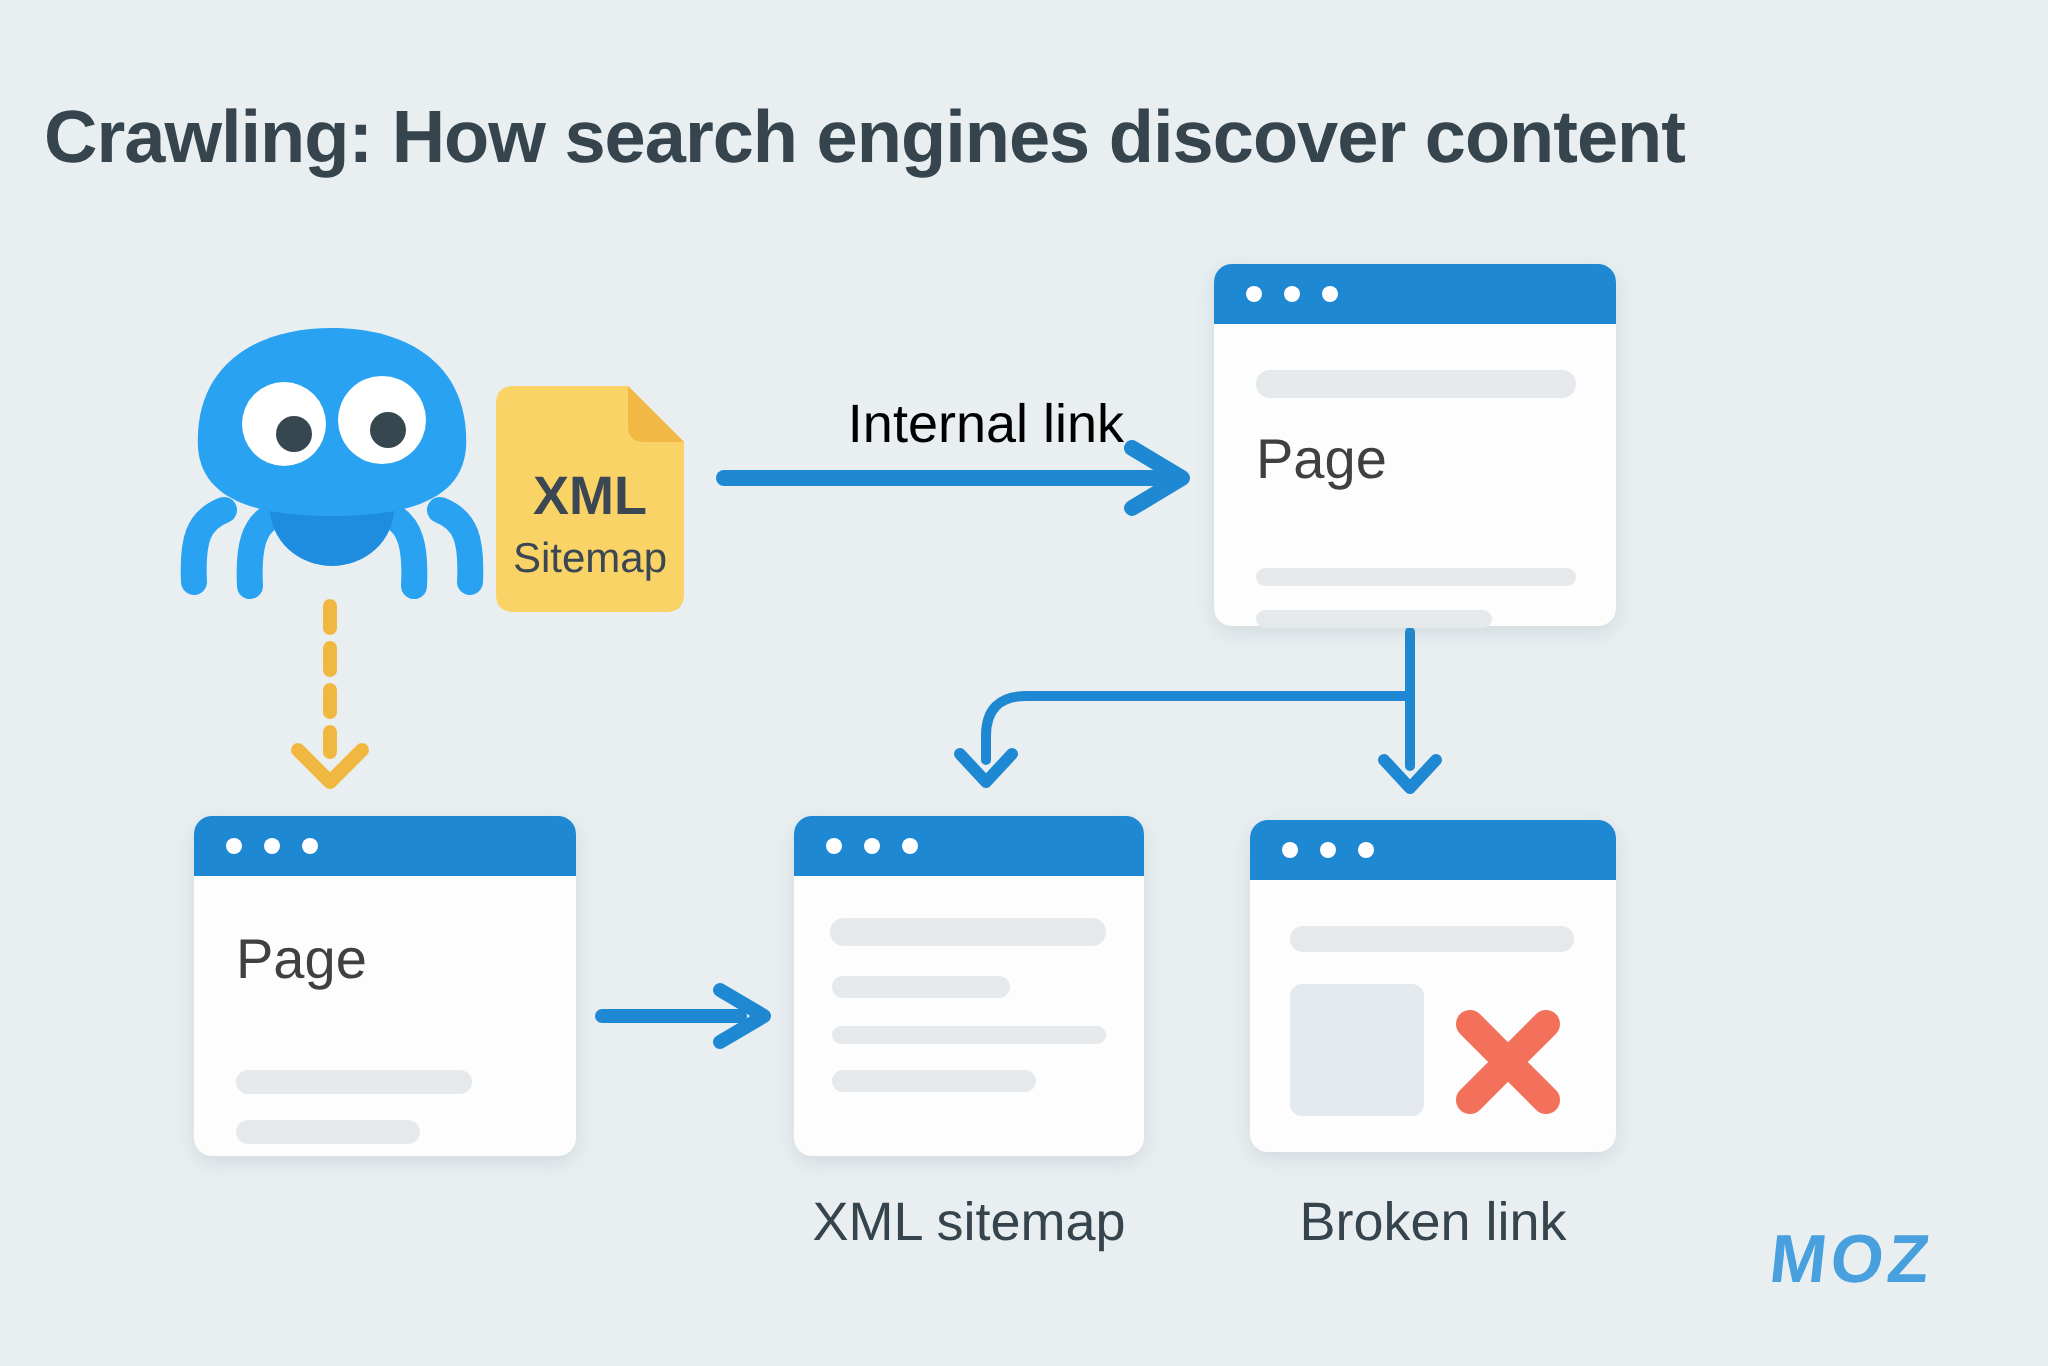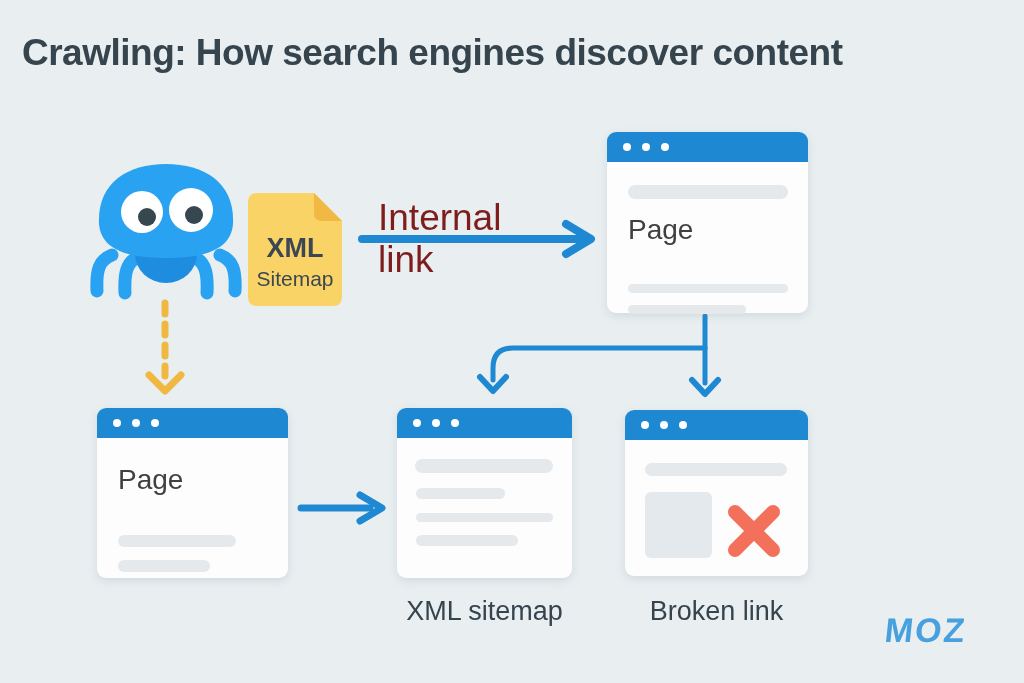--- a/index.html
+++ b/index.html
@@ -1,20 +1,20 @@
 <!DOCTYPE html>
 <html><head>
 <meta charset="utf-8">
 <style>
   html,body{margin:0;padding:0;}
   body{font-family:"Liberation Sans",sans-serif;background:#dfe6e9;}
   .canvas{position:relative;width:1024px;height:683px;background:#e9eff1;overflow:hidden;}
 
   .page-title{
-    position:absolute;left:22px;top:32px;
+    position:absolute;left:22px;top:48px;
     font-size:37px;font-weight:bold;color:#36444e;letter-spacing:-0.5px;
   }
 
   .svg-layer{position:absolute;left:0;top:0;pointer-events:none;}
 
   
   .window{
     position:absolute;background:#fdfdfe;border-radius:9px;
     box-shadow:0 3px 10px rgba(100,120,140,0.18);
   }
@@ -24,22 +24,22 @@
   }
   .dot{width:8px;height:8px;border-radius:50%;background:#ffffff;}
   .win-body{position:relative;width:100%;height:calc(100% - 30px);}
   .skel{position:absolute;background:#e5e9ec;border-radius:7px;}
   .win-label{
     position:absolute;font-size:28px;font-weight:400;color:#404040;
   }
   .gray-square{position:absolute;background:#e4e9ed;border-radius:6px;}
 
   .arrow-label{
-    position:absolute;left:378px;top:197px;width:184px;text-align:left;
-    font-size:37px;font-weight:500;color:#7f1d1d;
+    position:absolute;left:378px;top:197px;width:184px;text-align:right;
+    font-size:27px;font-weight:500;color:#000000;
   }
 
   .caption{
     position:absolute;top:596px;text-align:center;
     font-size:27px;font-weight:500;color:#36444e;
   }
   .caption.sitemap{left:392px;width:185px;}
   .caption.broken{left:620px;width:193px;}
 
   .moz-logo{

